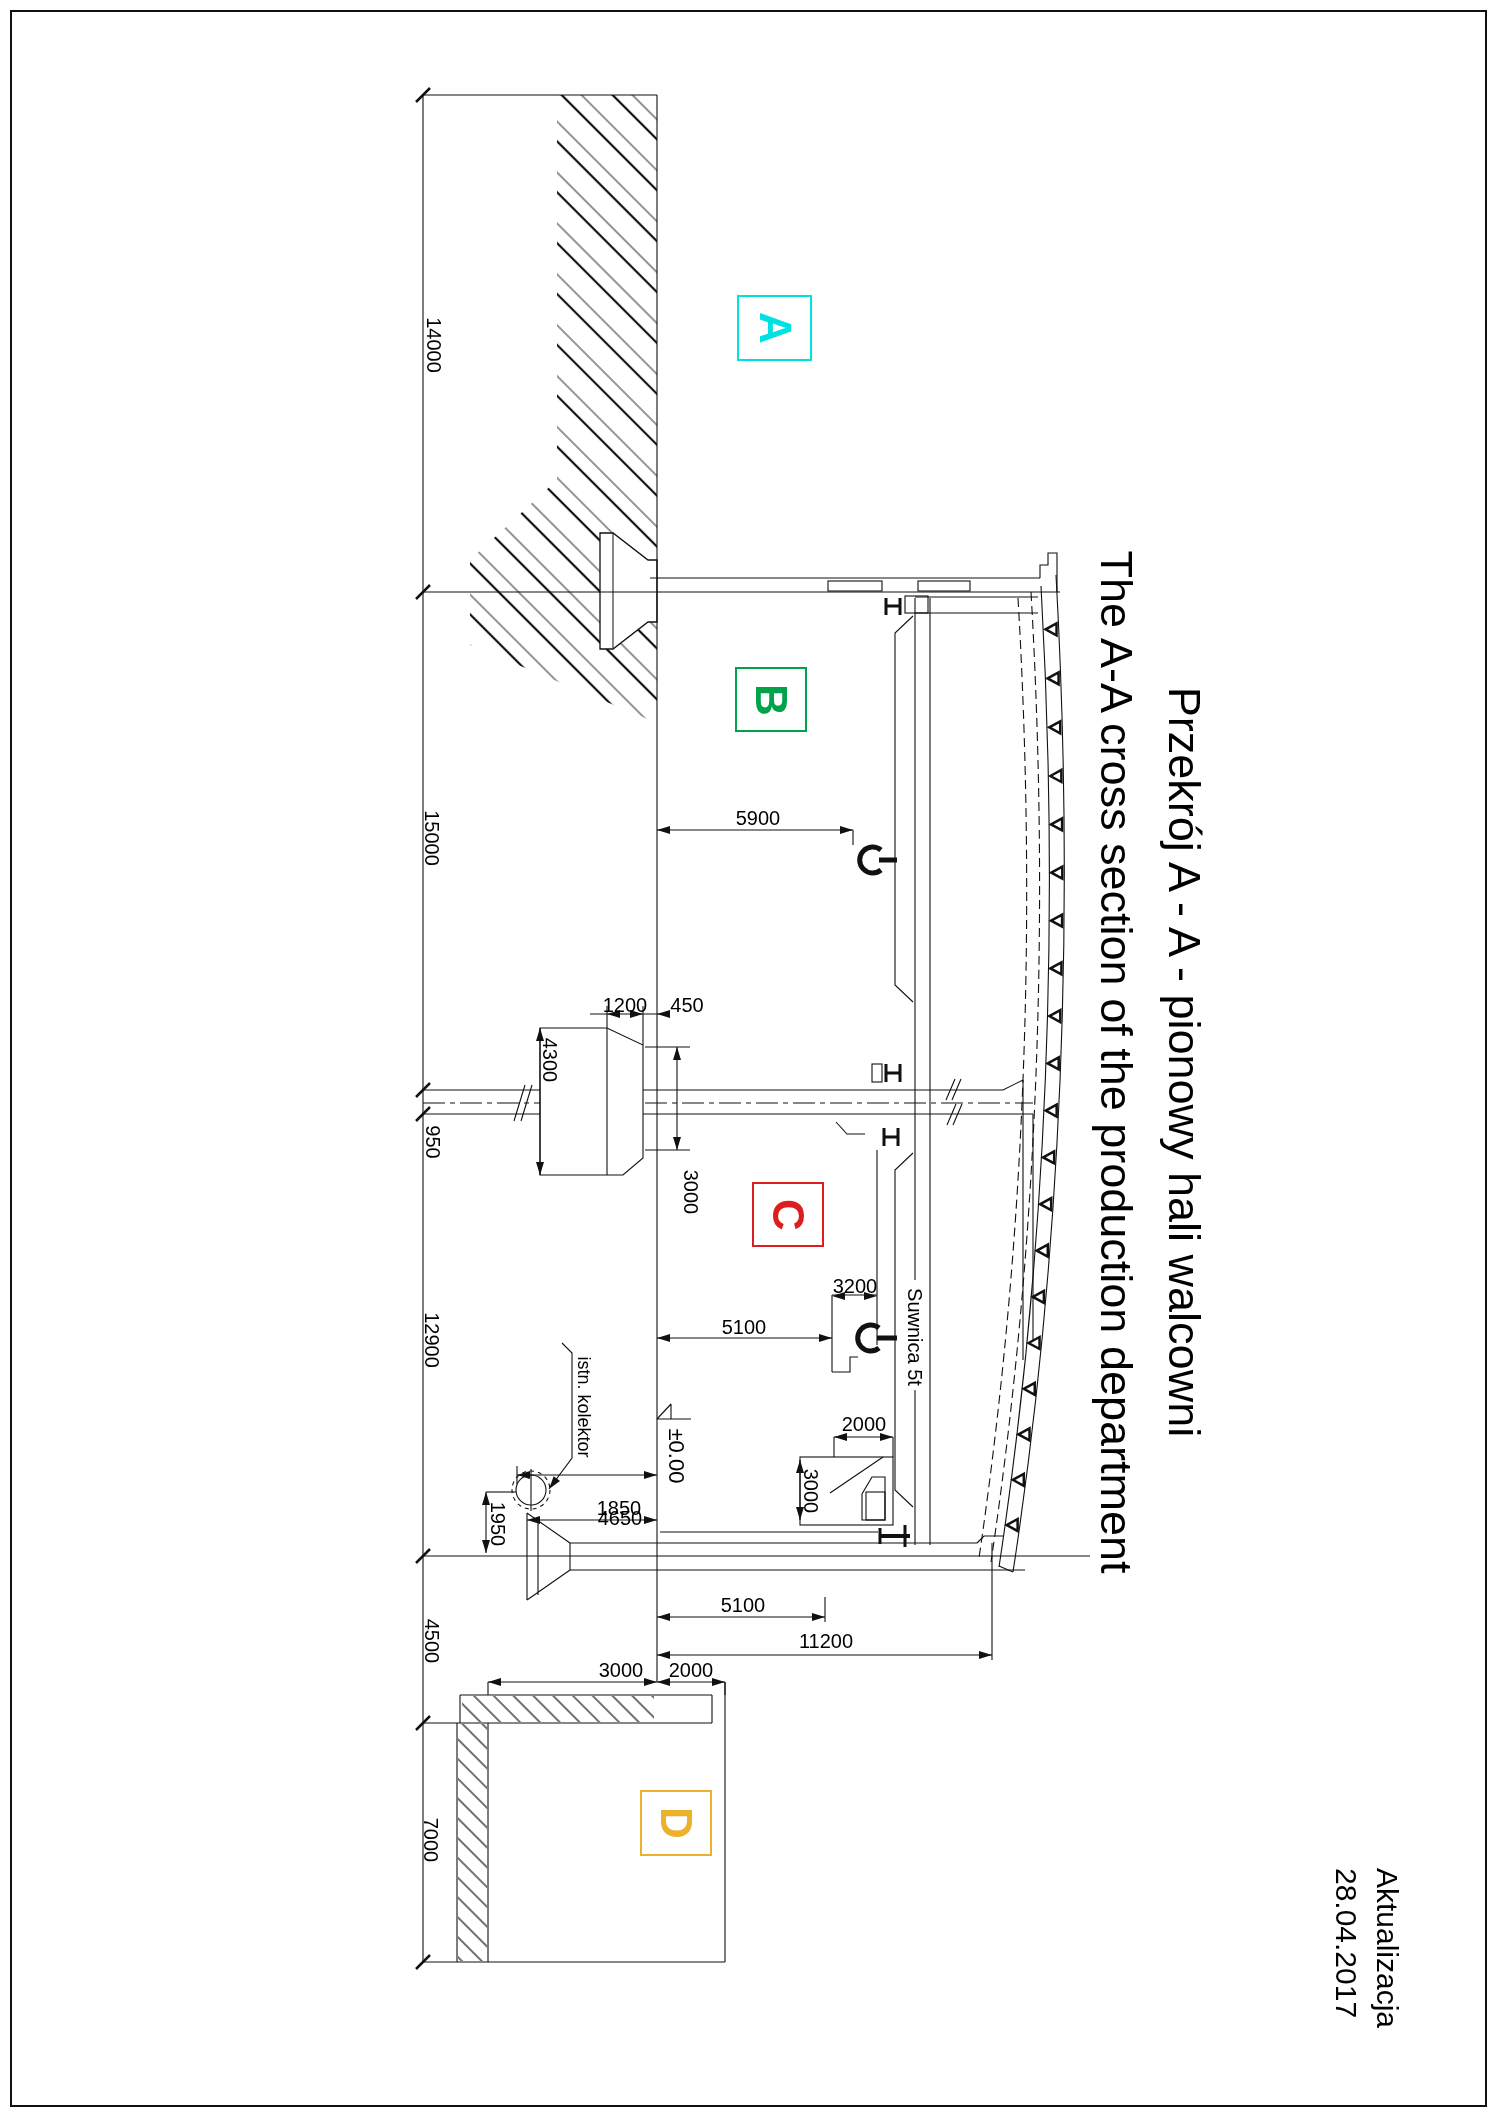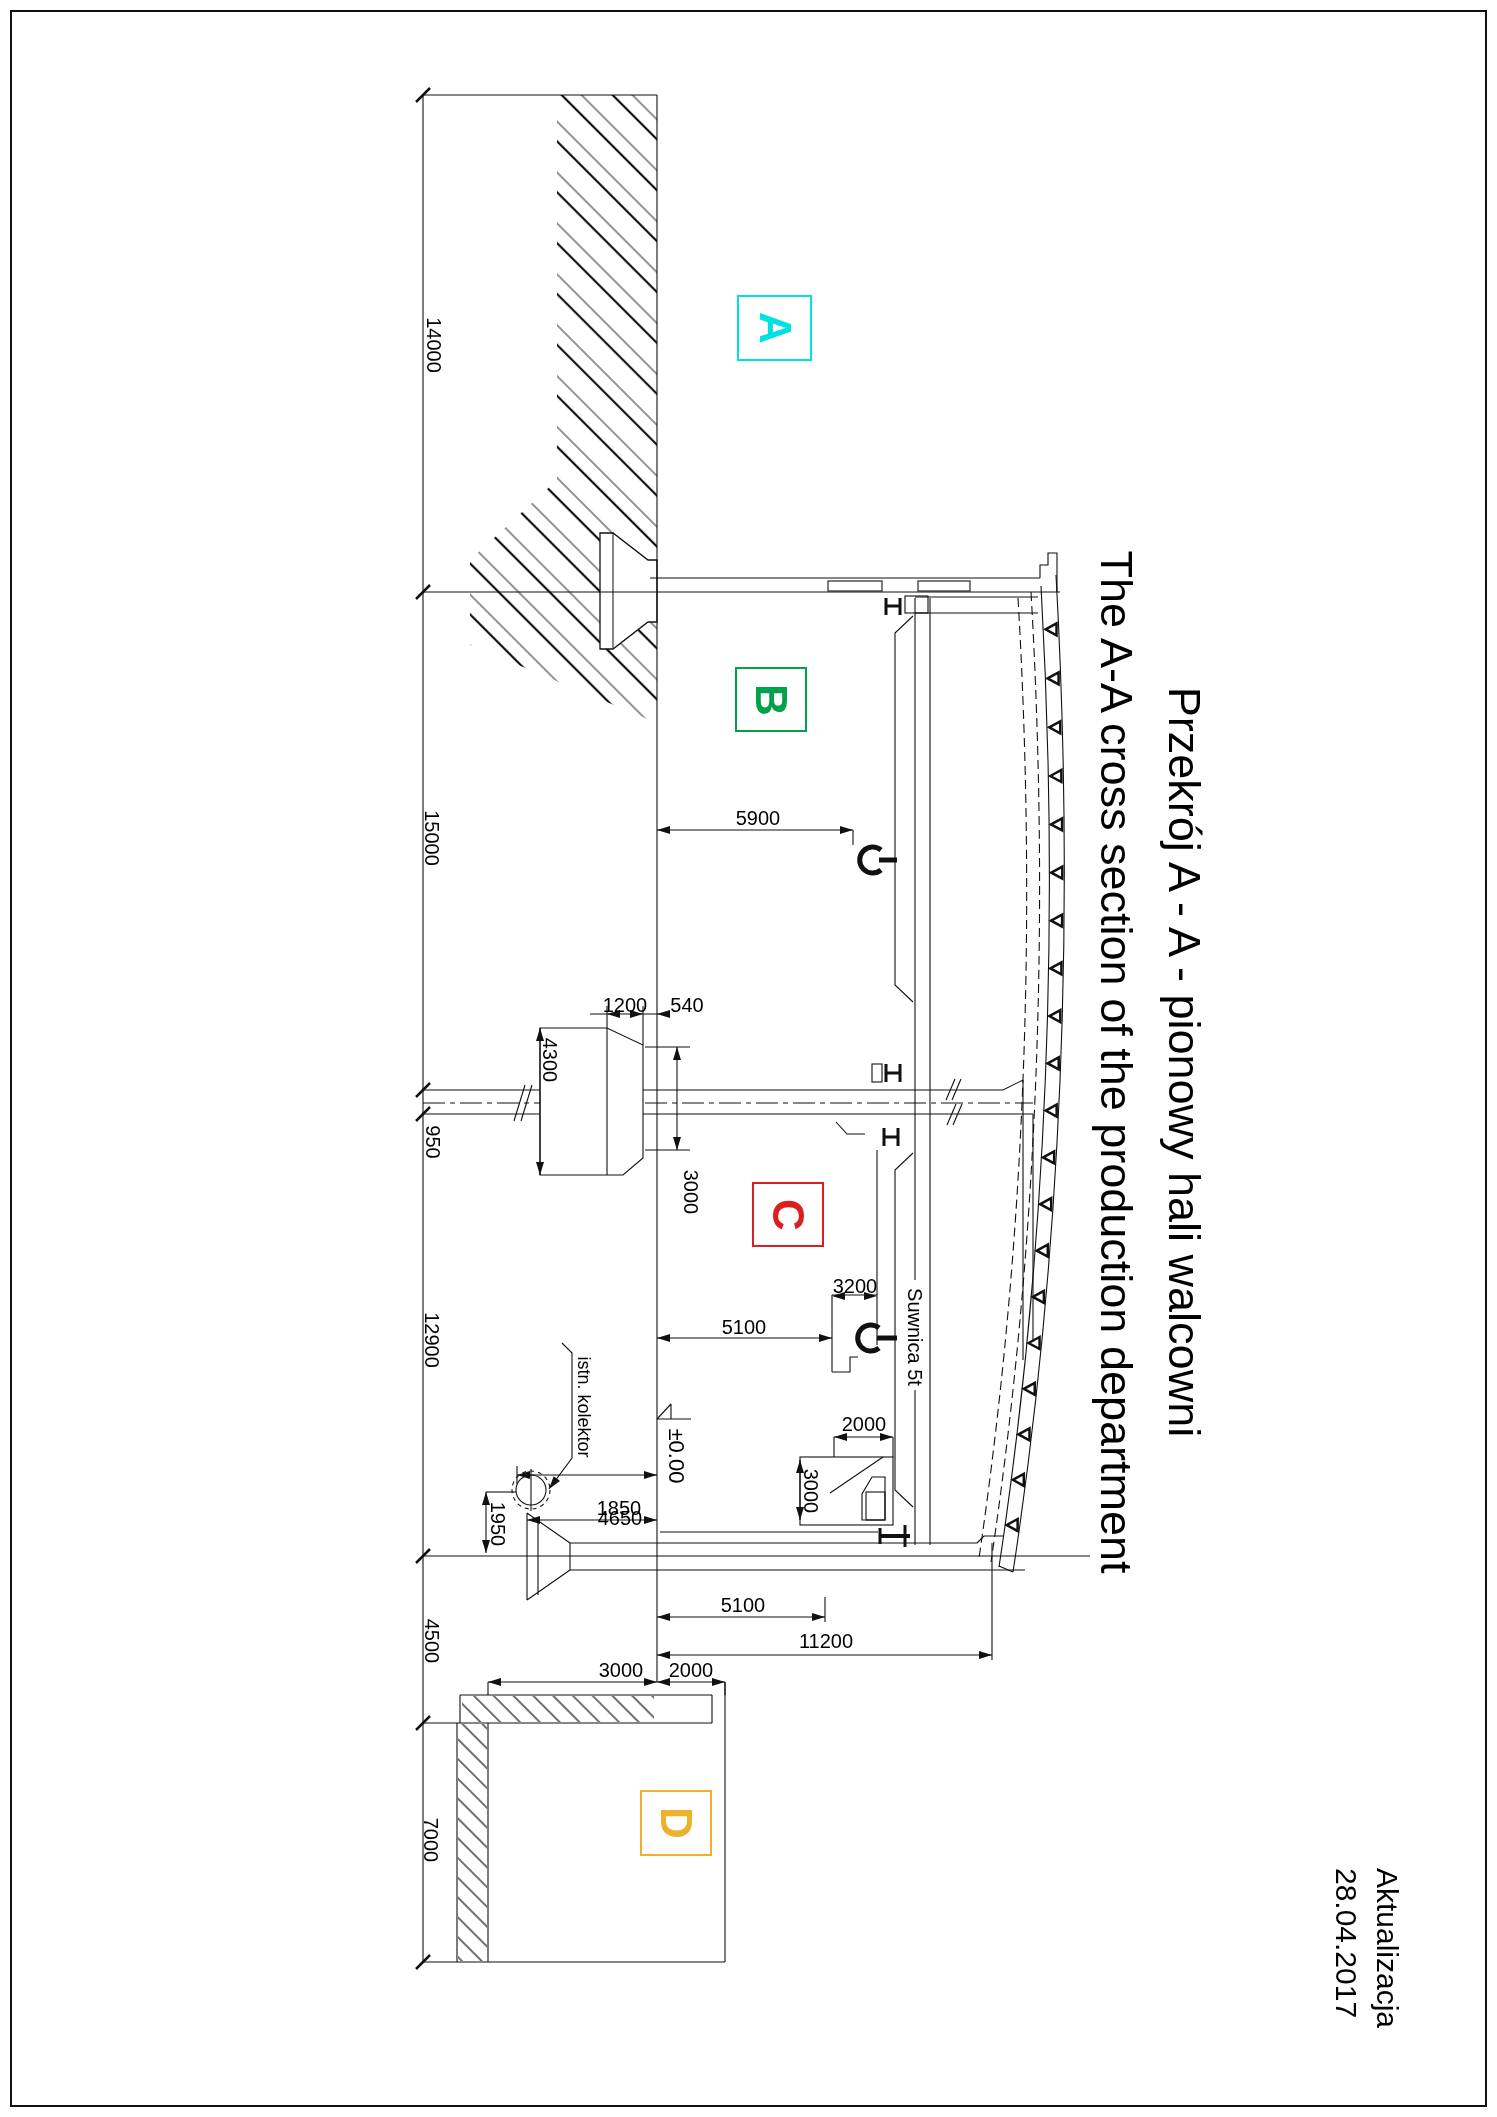--- a/index.html
+++ b/index.html
@@ -233,21 +233,21 @@
   <div class="t r" style="left:433px;top:345px">14000</div>
   <div class="t r" style="left:431px;top:838px">15000</div>
   <div class="t r" style="left:432px;top:1142px">950</div>
   <div class="t r" style="left:431px;top:1340px">12900</div>
   <div class="t r" style="left:431px;top:1641px">4500</div>
   <div class="t r" style="left:430px;top:1840px">7000</div>
 
   <div class="t" style="left:758px;top:818px">5900</div>
   <div class="t r" style="left:549px;top:1060px">4300</div>
   <div class="t" style="left:625px;top:1005px">1200</div>
-  <div class="t" style="left:687px;top:1005px">540</div>
+  <div class="t" style="left:687px;top:1005px">450</div>
   <div class="t r" style="left:690px;top:1192px">3000</div>
   <div class="t" style="left:855px;top:1286px">3200</div>
   <div class="t" style="left:744px;top:1327px">5100</div>
   <div class="t" style="left:864px;top:1424px">2000</div>
   <div class="t r" style="left:810px;top:1491px">3000</div>
   <div class="t" style="left:620px;top:1518px">4650</div>
   <div class="t" style="left:619px;top:1508px">1850</div>
   <div class="t r" style="left:497px;top:1524px">1950</div>
   <div class="t" style="left:743px;top:1605px">5100</div>
   <div class="t" style="left:826px;top:1641px">11200</div>

